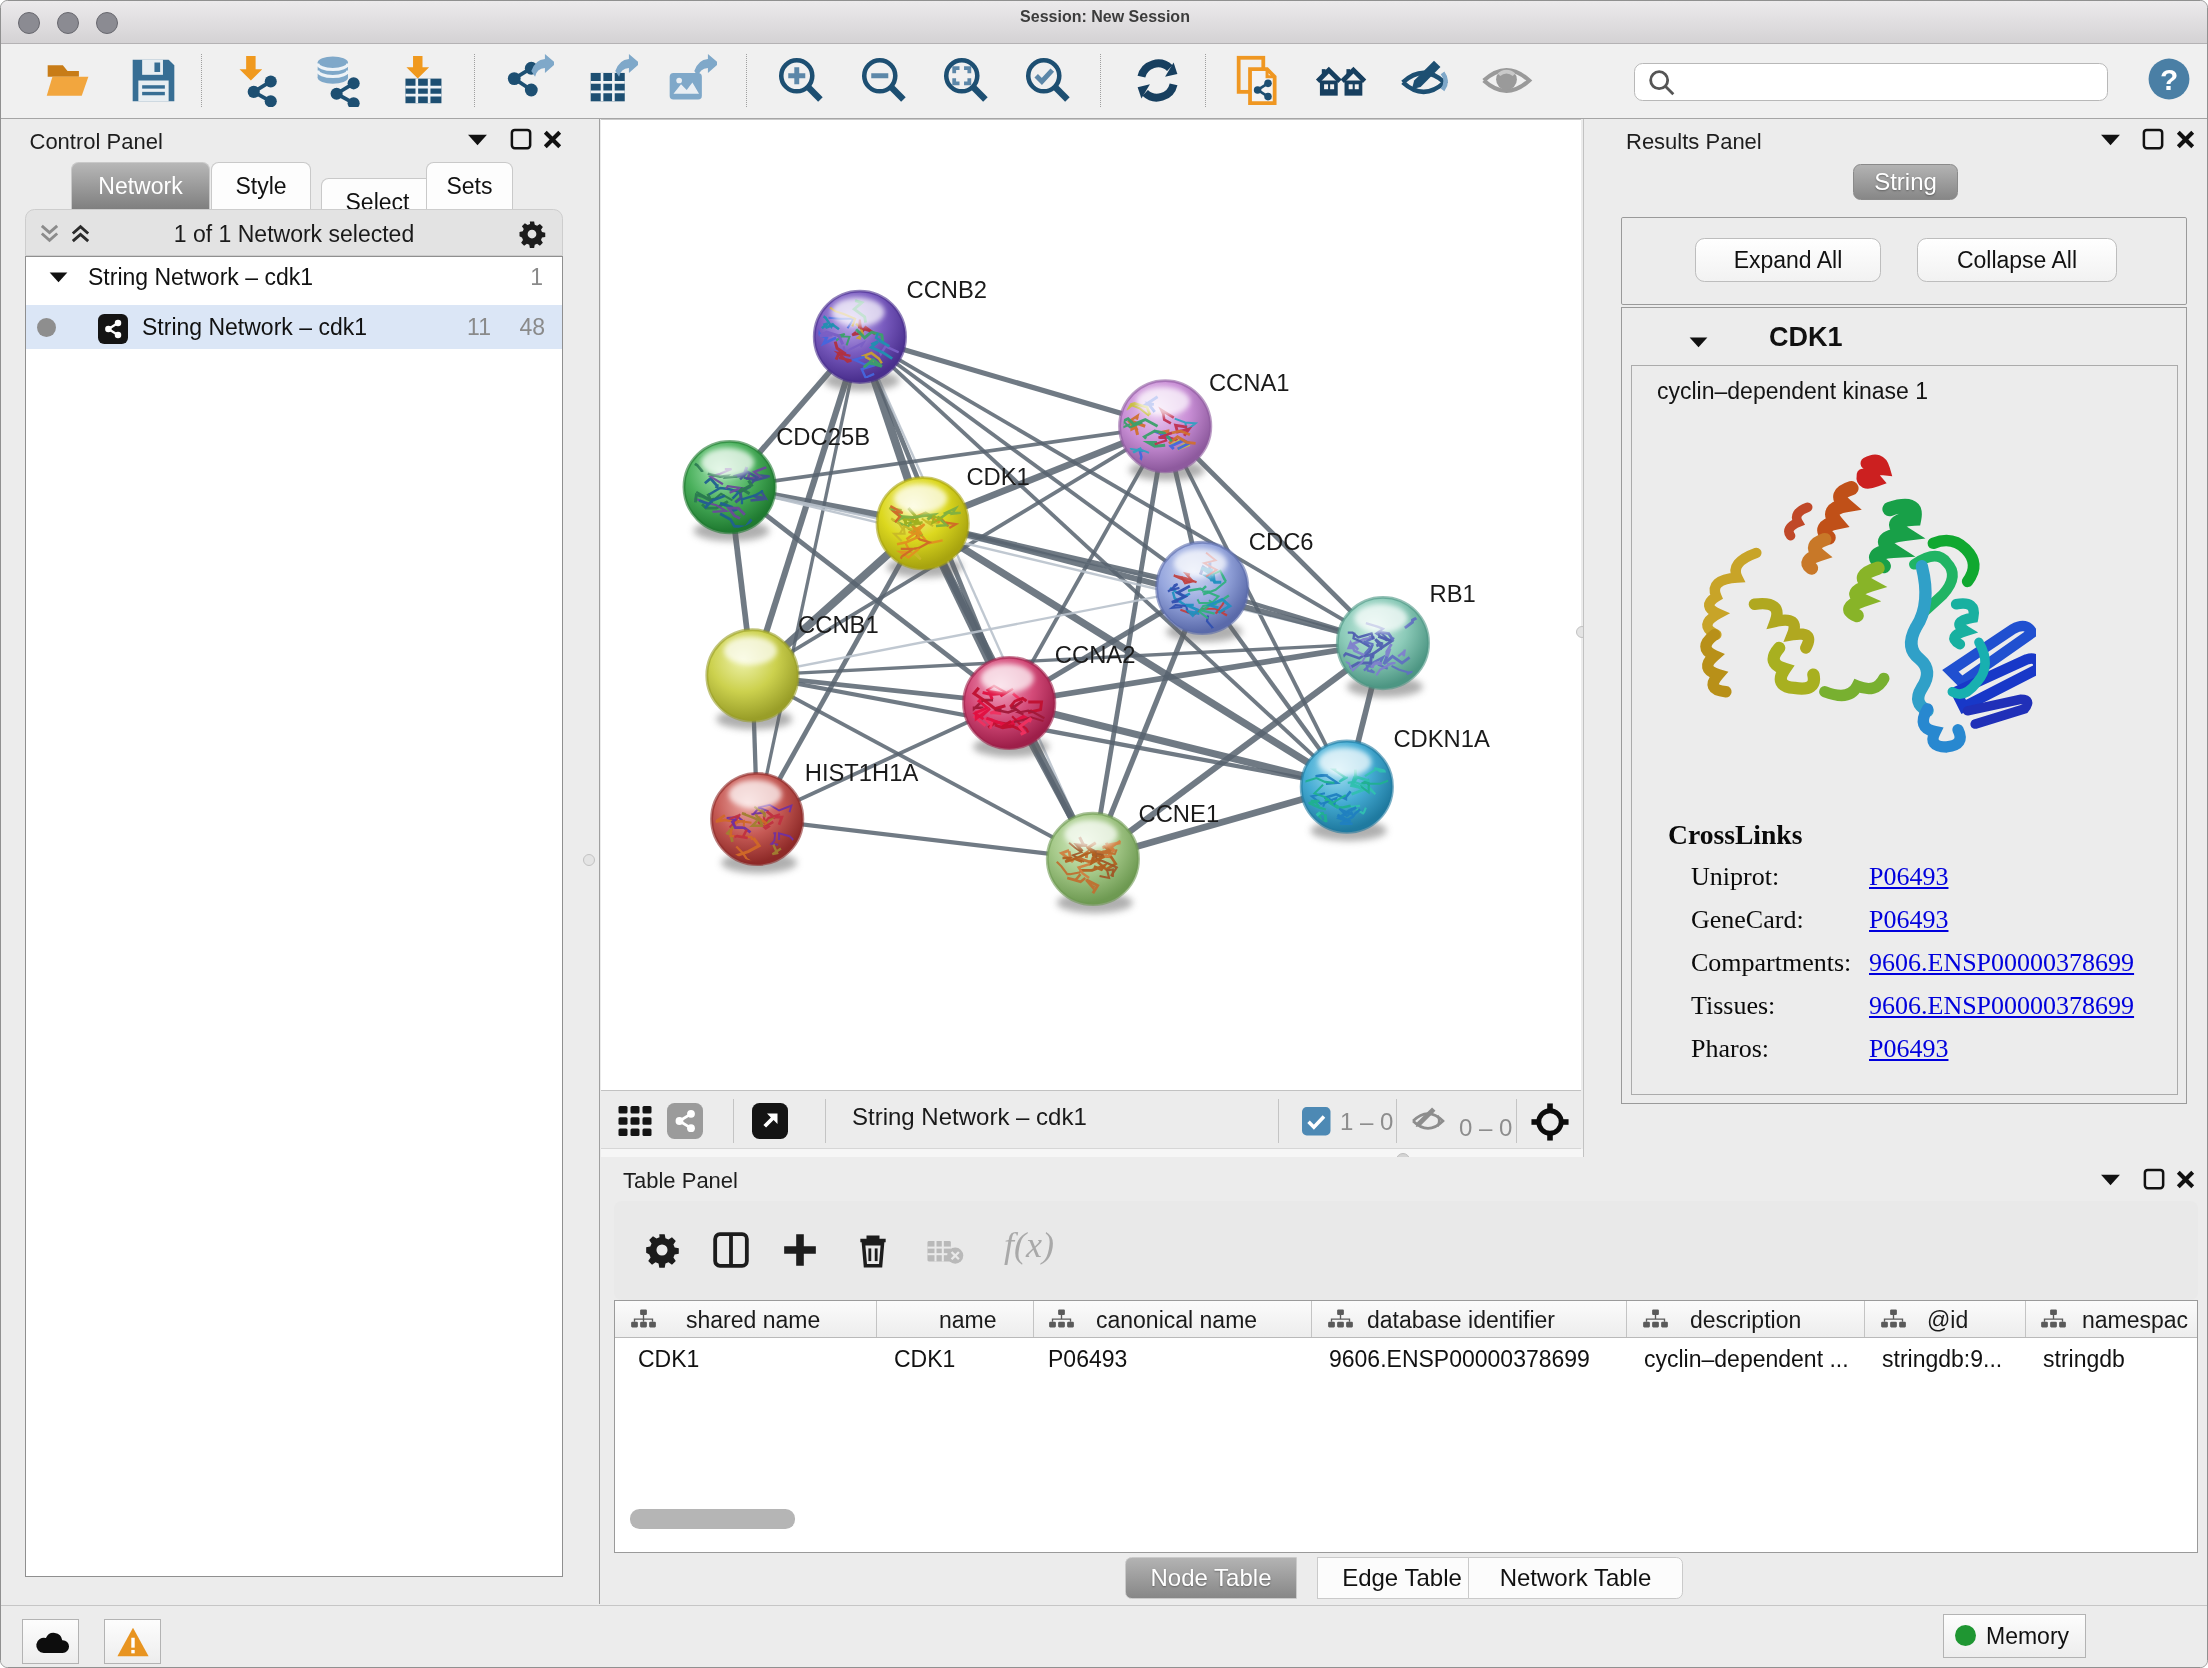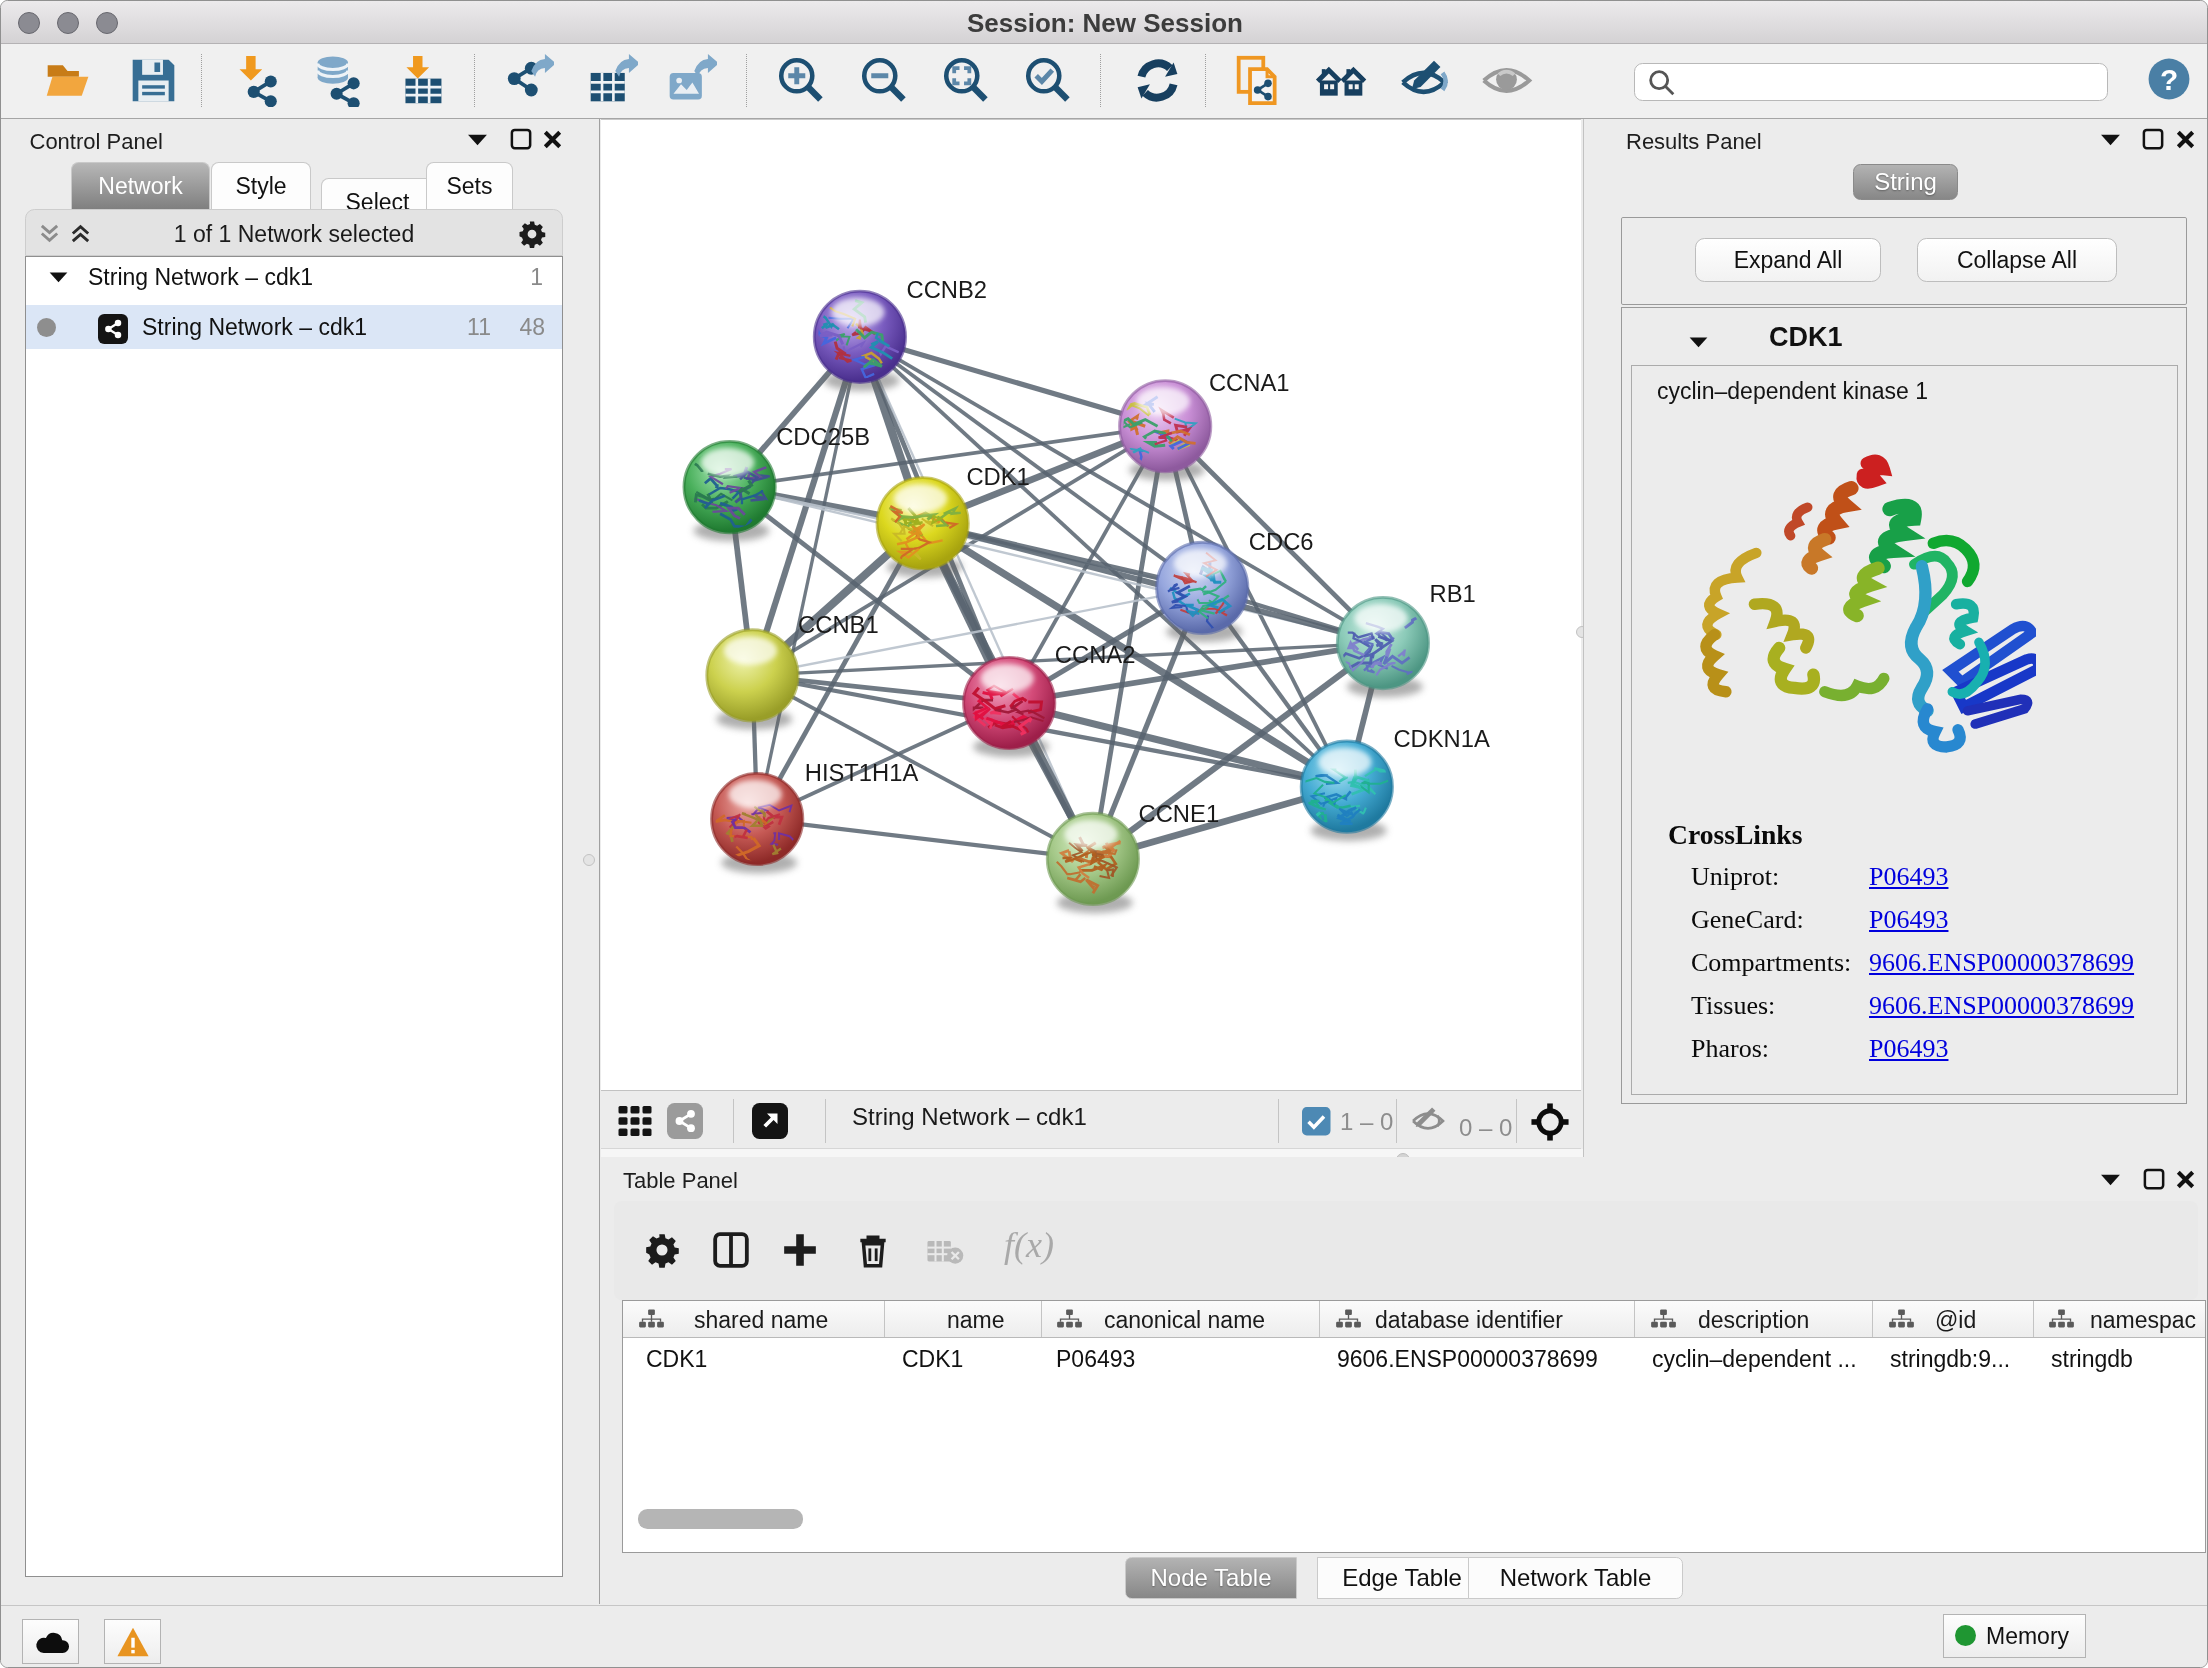--- a/index.html
+++ b/index.html
@@ -1,21 +1,21 @@
 <!DOCTYPE html>
 <html style="font-size:15px"><head>
 <meta charset="utf-8">
 <style>
 * { margin:0; padding:0; box-sizing:border-box; }
 html,body { width:2208px; height:1668px; background:#ffffff; font-family:"Liberation Sans",sans-serif; }
 #win { position:absolute; left:0; top:0; width:2208px; height:1668px; background:#ececec; border-radius:7.6px; overflow:hidden; border:1px solid #909090; }
 
 #titlebar { position:absolute; left:0; top:0; width:2208px; height:43px; background:linear-gradient(#eceaec,#d4d2d4); border-bottom:1px solid #b4b2b4; }
 .tl { position:absolute; top:10.5px; width:22px; height:22px; border-radius:50%; background:#8b8b92; border:1.4px solid #67676e; }
-#title { position:absolute; top:6.7px; left:0; width:2208px; text-align:center; font-size:26px; font-weight:bold; color:#3c3c3c; }
+#title { position:absolute; top:6.7px; left:0; width:2208px; text-align:center; font-size:16px; font-weight:bold; color:#3c3c3c; }
 
 #toolbar { position:absolute; left:0; top:43px; width:2208px; height:75px; background:#f0f0f0; border-bottom:1px solid #a5a5a5; }
 .tbi { position:absolute; top:9.5px; }
 .tsep { position:absolute; top:9.5px; width:0; height:53px; border-left:1.9px dotted #9f9f9f; }
 #searchbox { position:absolute; left:1633px; top:19px; width:474px; height:38px; background:#fff; border:1.9px solid #b8b8b8; border-radius:8.6px; }
 
 #cpanel { position:absolute; left:0; top:118px; width:599px; height:1485px; background:#ececec; border-right:1.9px solid #a0a0a0; }
 #netview { position:absolute; left:600px; top:118px; width:980px; height:971px; background:#ffffff; border-top:1px solid #c9c9c9; }
 #netbar { position:absolute; left:600px; top:1089px; width:980px; height:59px; background:#ececec; border-top:1px solid #c2c2c2; border-bottom:1px solid #d6d6d6;}
 #results { position:absolute; left:1582px; top:118px; width:627px; height:1485px; background:#ececec; border-left:1px solid #c2c2c2; }
@@ -27,21 +27,21 @@
 .tabsel { background:linear-gradient(#b7b7b7,#7e7e7e); color:#fff; }
 #cp-sub { position:absolute; left:24px; top:90px; width:538px; height:47px; background:#e3e3e3; border:1px solid #cdcdcd; border-radius:9.5px 9.5px 0 0; }
 #cp-list { position:absolute; left:24px; top:137px; width:538px; height:1321px; background:#ffffff; border:1px solid #8f8f8f; }
 
 .rbox { position:absolute; background:#ececec; border:1px solid #9a9a9a; }
 .btn { background:linear-gradient(#ffffff,#f2f2f2); border:1px solid #bdbdbd; border-radius:9.5px; font-size:23px; color:#111; text-align:center; }
 .serif { font-family:"Liberation Serif",serif; }
 a.lnk { color:#0000dd; text-decoration:underline; font-family:"Liberation Serif",serif; }
 
 #tp-toolbar { position:absolute; left:613px; top:1200px; width:1584px; height:99px; background:#e9e9e9; border-radius:7.6px; }
-#tp-table { position:absolute; left:613px; top:1299px; width:1584px; height:253px; background:#fff; border:1px solid #9a9a9a;margin-left:8px; }
+#tp-table { position:absolute; left:613px; top:1299px; width:1584px; height:253px; background:#fff; border:1px solid #9a9a9a; }
 .th { position:absolute; top:0; height:36px; border-right:1px solid #c4c4c4; font-size:23px; color:#1a1a1a; }
 .btab { position:absolute; top:1556px; height:42px; background:#fcfcfc; border:1px solid #cacaca; font-size:24px; color:#111; text-align:center; line-height:40px; }
 </style>
 </head>
 <body>
 <div id="win">
 
   <div id="titlebar">
     <div class="tl" style="left:17px;"></div>
     <div class="tl" style="left:56px;"></div>

